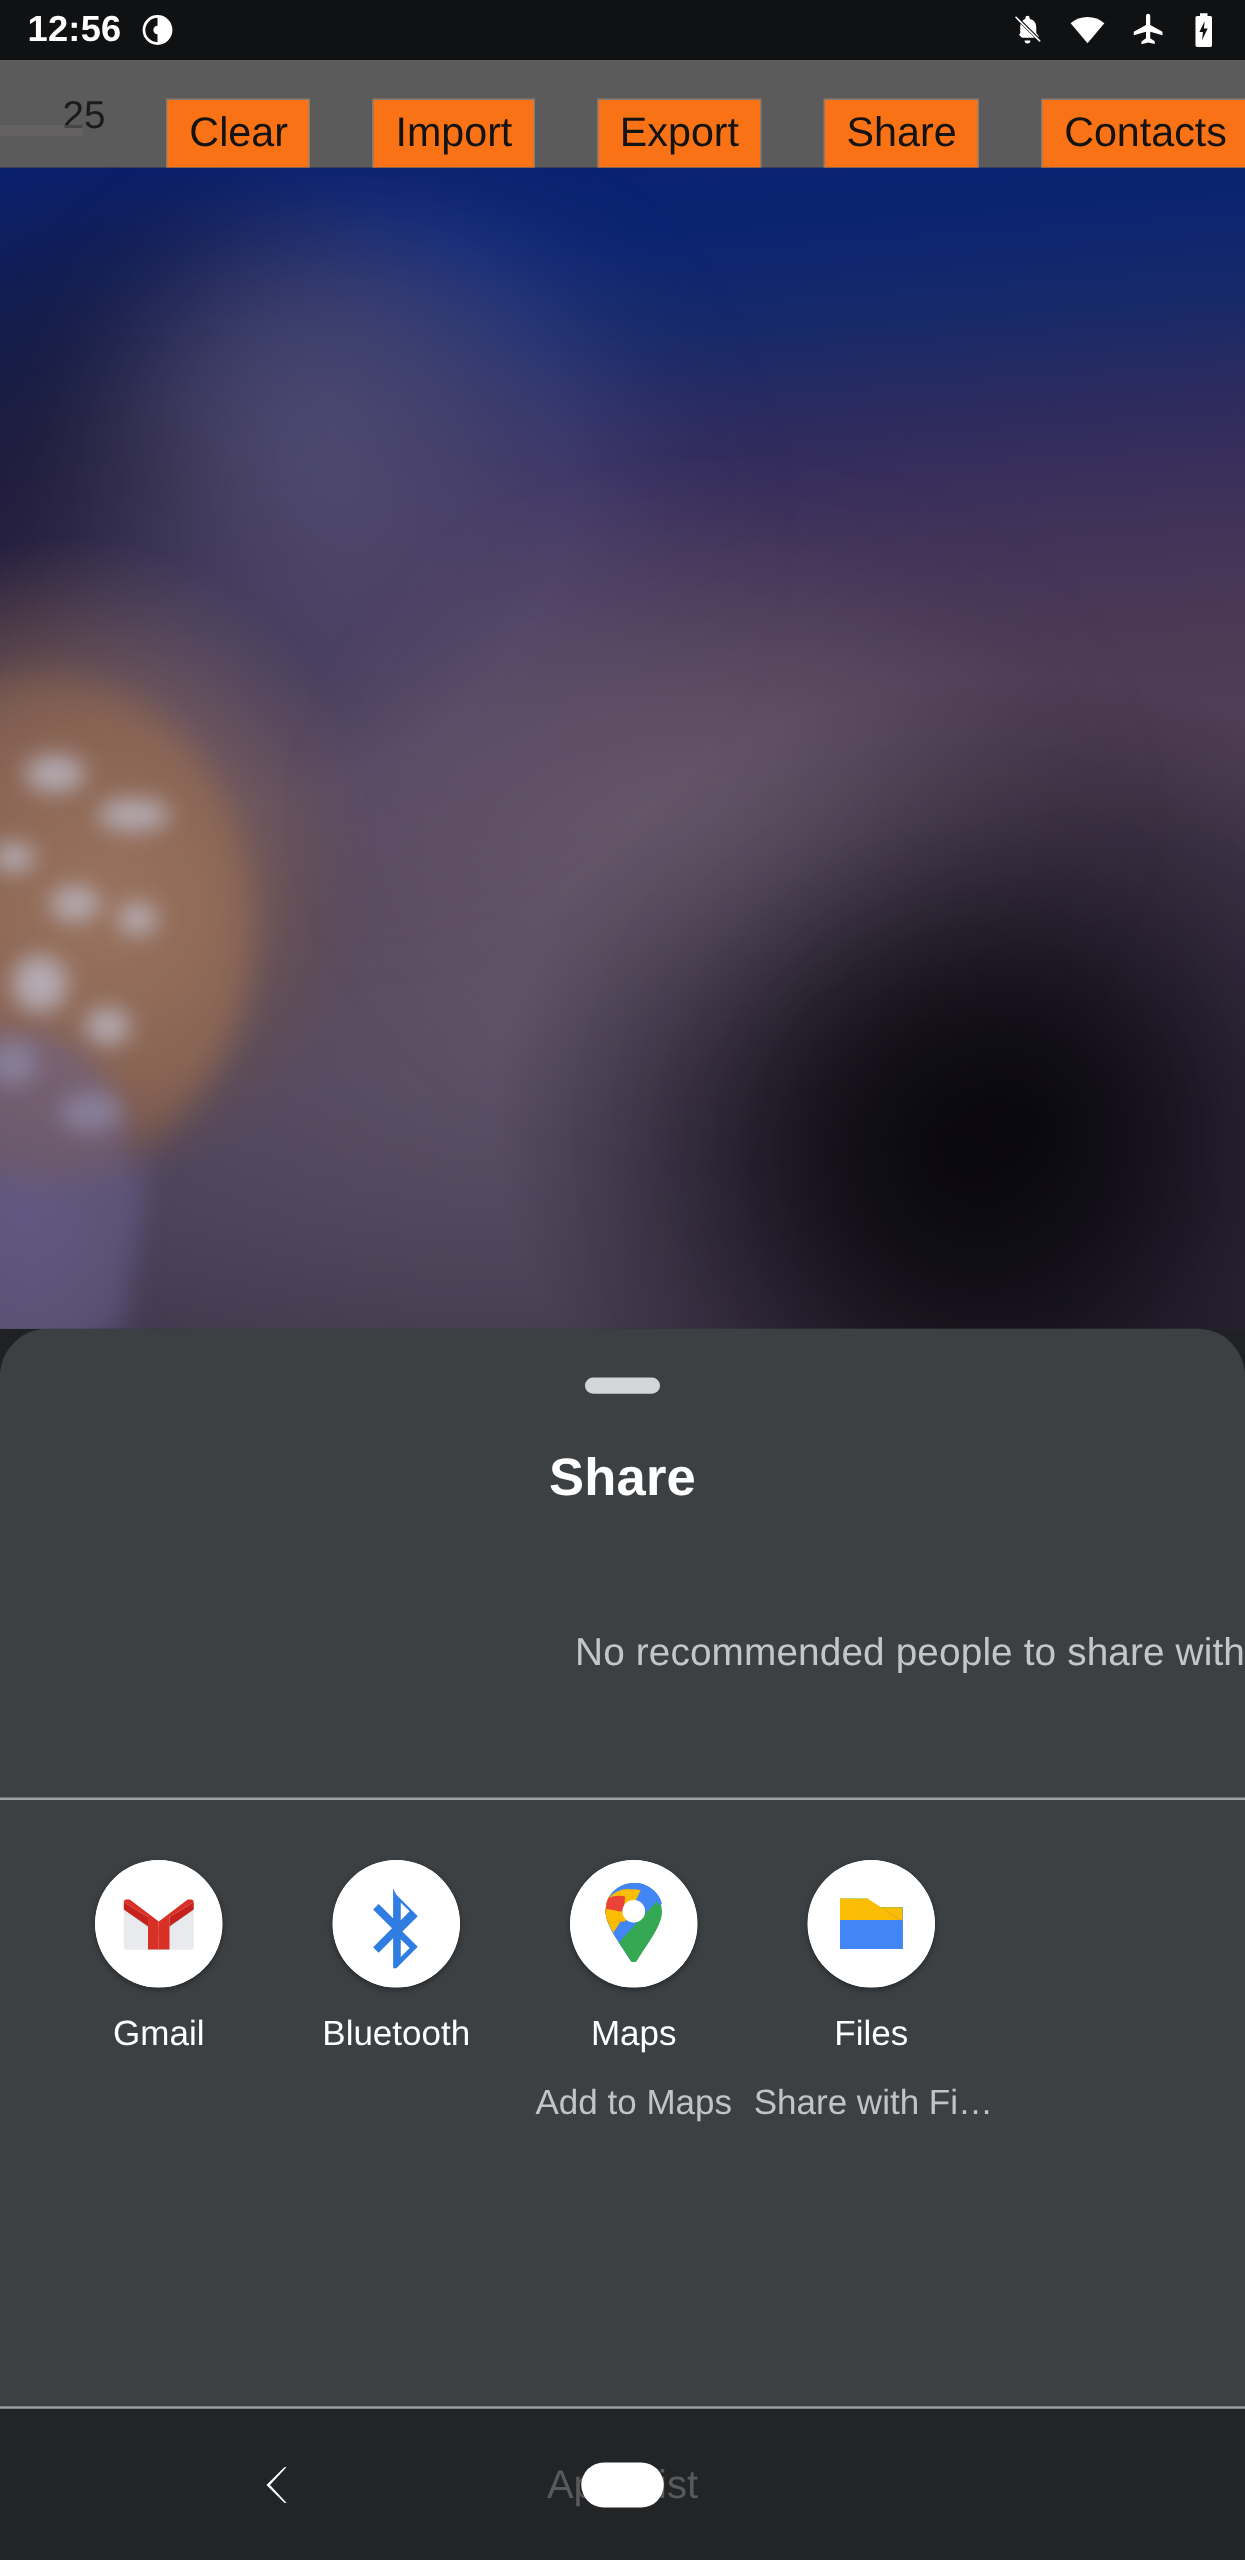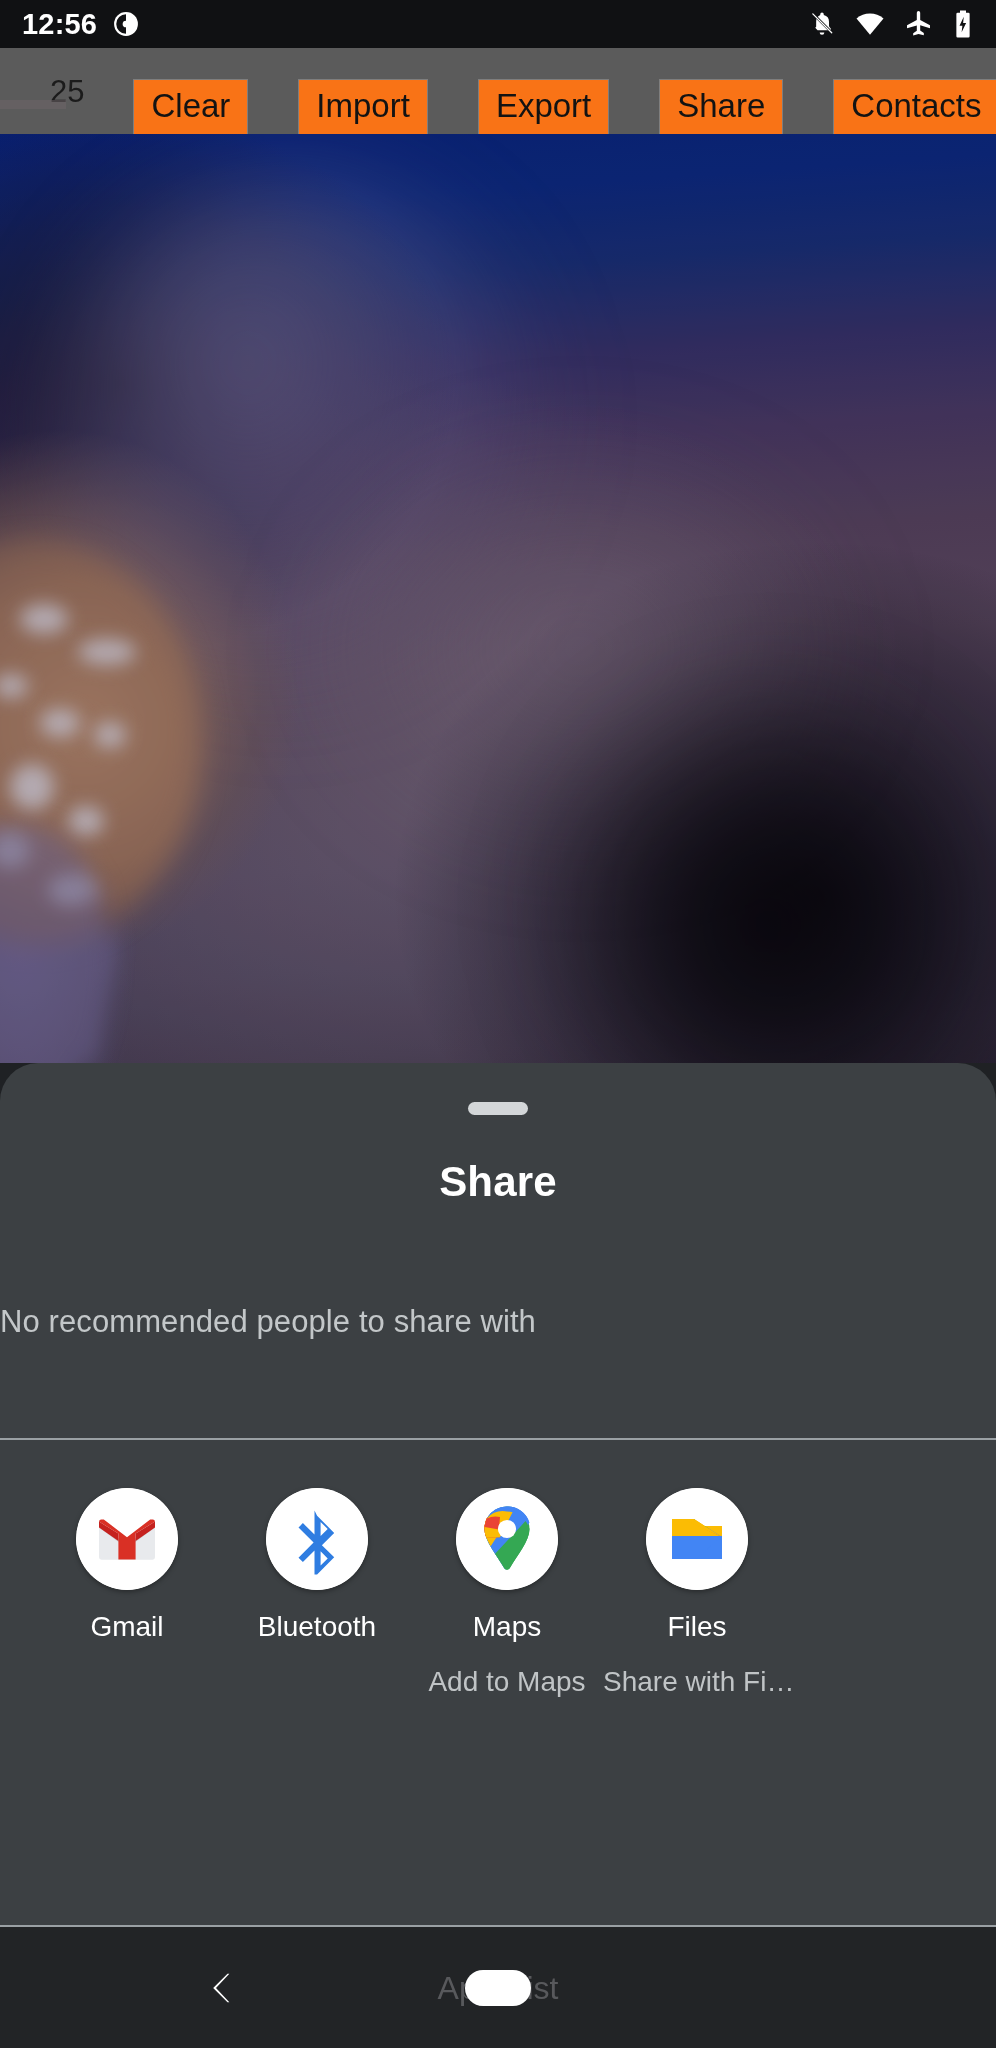--- a/index.html
+++ b/index.html
@@ -147,21 +147,21 @@
   #sheet-title {
     text-align:center;
     color:#ffffff;
     font-size:42px;
     font-weight:700;
     margin-top:43px;
     letter-spacing:.2px;
   }
   #people-zone {
     height:232px;
-    display:flex; align-items:center; justify-content:flex-start;
+    display:flex; align-items:center; justify-content:flex-end;
   }
   #no-people-text {
     color:#c3c7c9; font-size:31px; letter-spacing:.1px;
   }
   .divider { height:2px; background:#9aa0a4; width:100%; }
 
   #apps-row {
     display:flex;
     padding:48px 0 0 0;
     height:328px;

